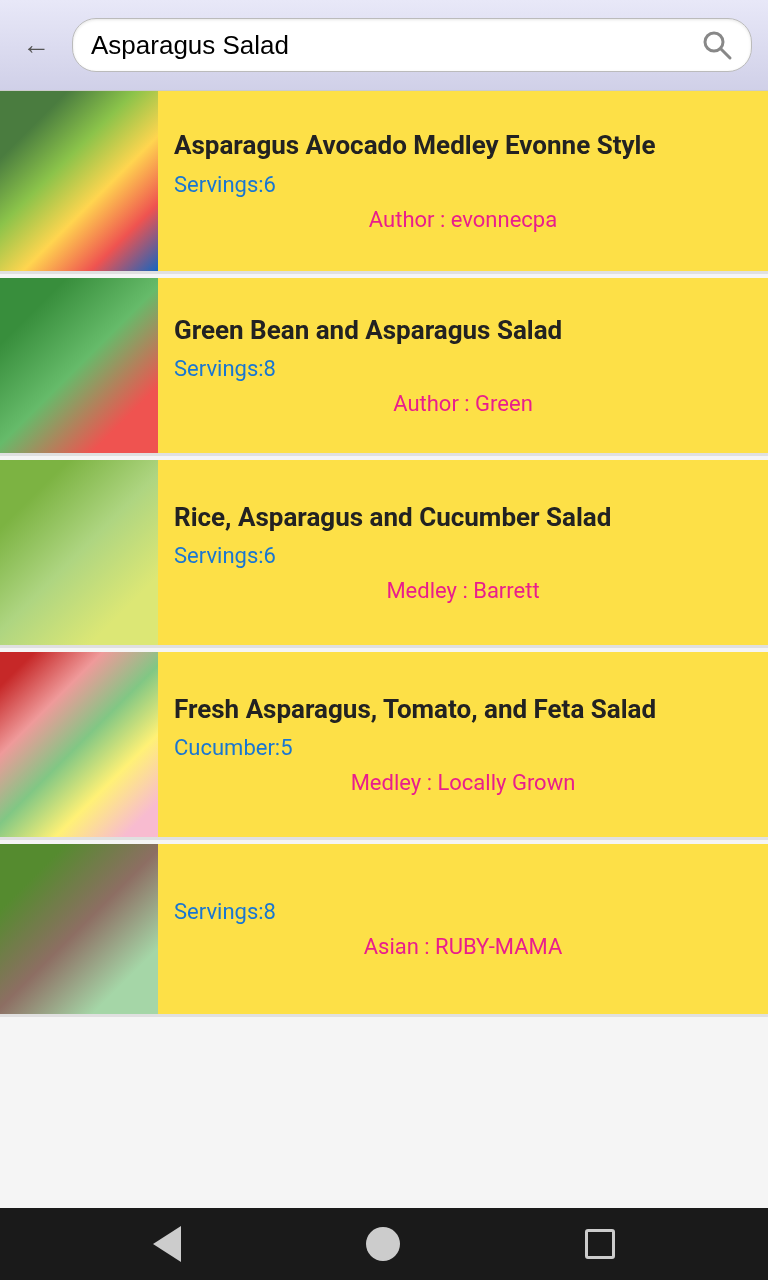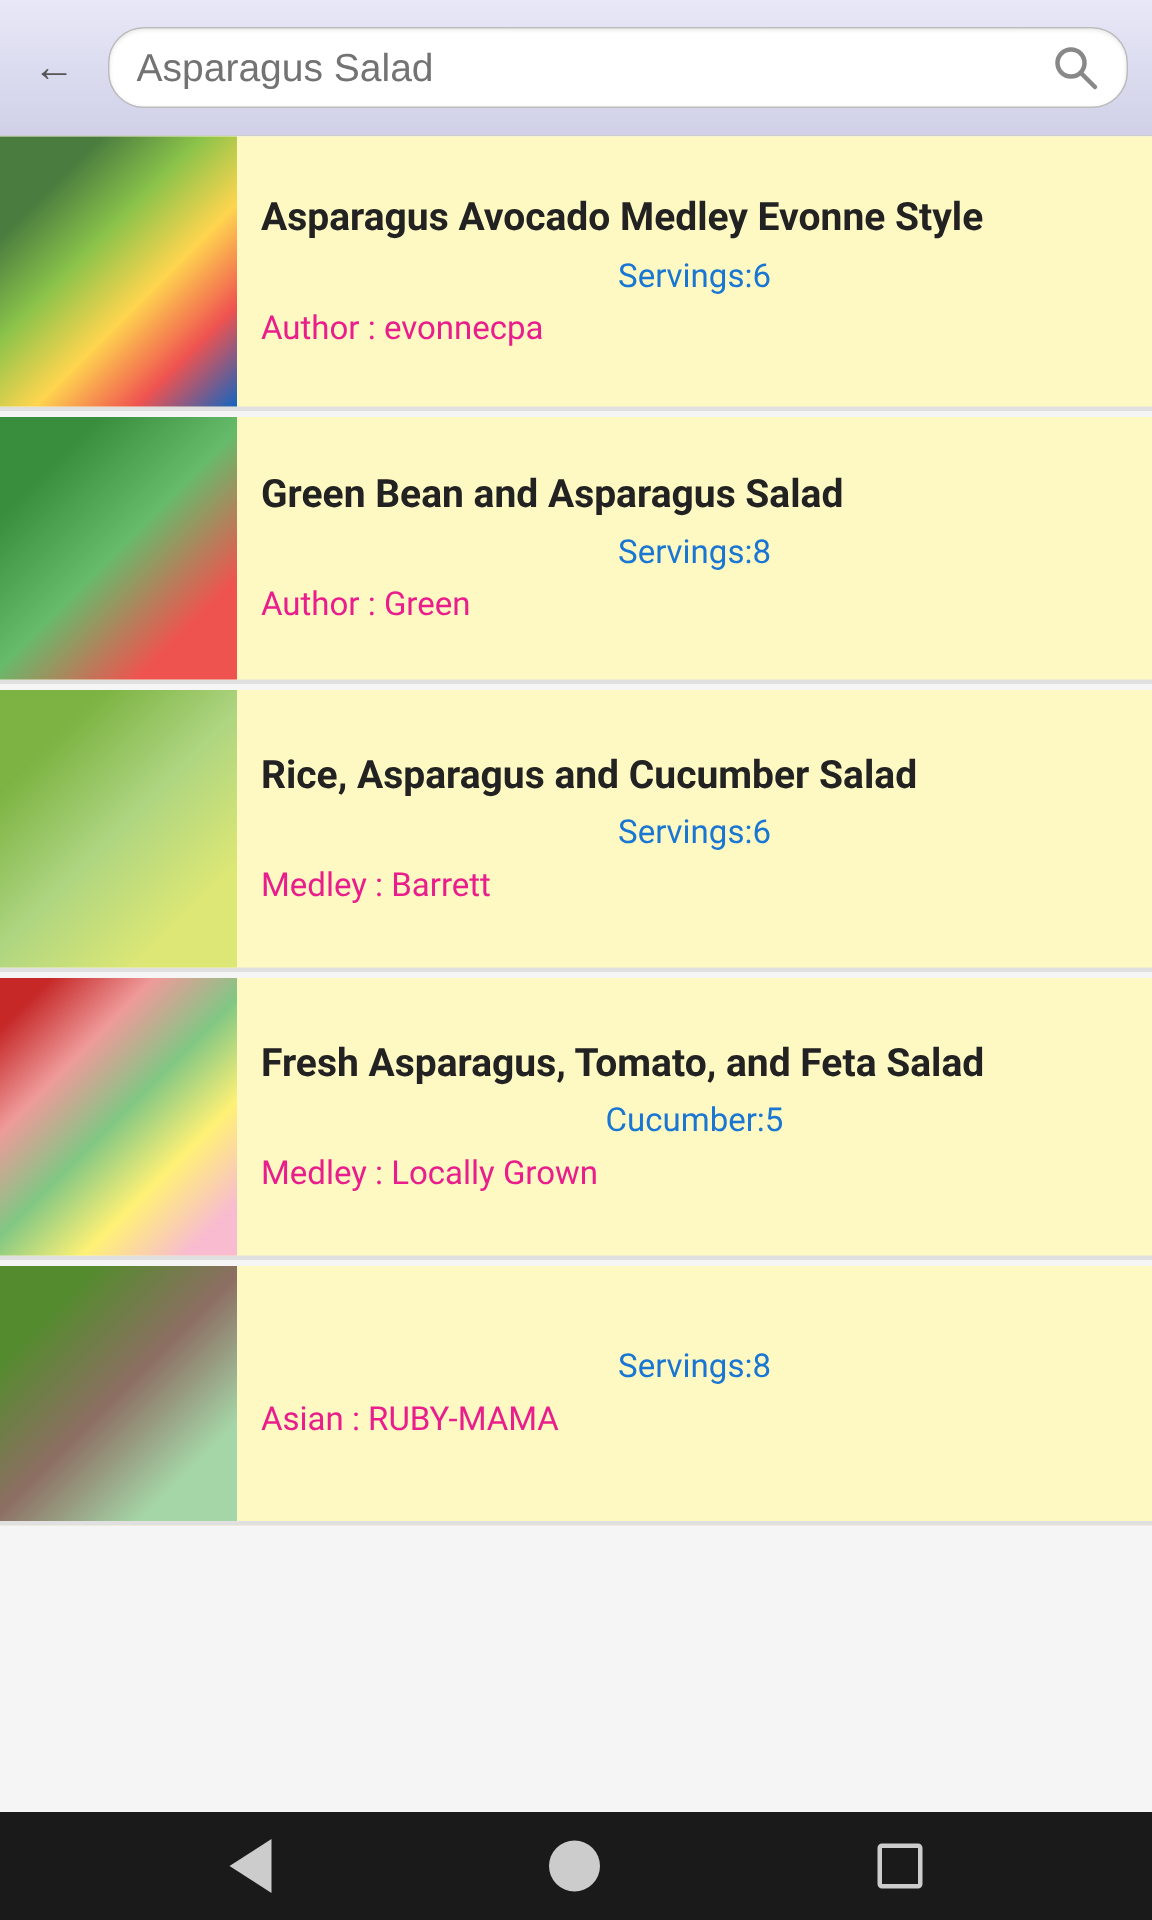--- a/index.html
+++ b/index.html
@@ -42,41 +42,41 @@
       display: flex;
       align-items: center;
       padding: 10px 18px;
       box-shadow: inset 0 1px 3px rgba(0,0,0,0.1);
     }
     .search-input {
       flex: 1;
       border: none;
       outline: none;
       font-size: 26px;
-      color: #737373;
+      color: #000000;
       background: transparent;
     }
     .search-icon-btn {
       background: none;
       border: none;
       cursor: pointer;
       font-size: 28px;
       color: #777;
       display: flex;
       align-items: center;
     }
 
     
     .recipe-list {
       flex: 1;
       background: #f5f5f5;
     }
 
     .recipe-card {
-      background: #fef9c3;
+      background: #fde047;
       display: flex;
       align-items: stretch;
       border-bottom: 3px solid #e0e0e0;
       margin-bottom: 4px;
       cursor: pointer;
     }
 
     .recipe-thumbnail {
       width: 158px;
       min-height: 160px;
@@ -119,26 +119,27 @@
     .recipe-title {
       font-size: 26px;
       font-weight: bold;
       color: #222;
       line-height: 1.2;
     }
 
     .recipe-servings {
       font-size: 22px;
       color: #1976d2;
-      text-align: center;
+      text-align: left;
     }
 
     .recipe-author {
       font-size: 22px;
       color: #e91e8c;
+      text-align: center;
     }
 
     
     .bottom-nav {
       background: #1a1a1a;
       height: 72px;
       display: flex;
       align-items: center;
       justify-content: space-around;
       padding: 0 60px;

